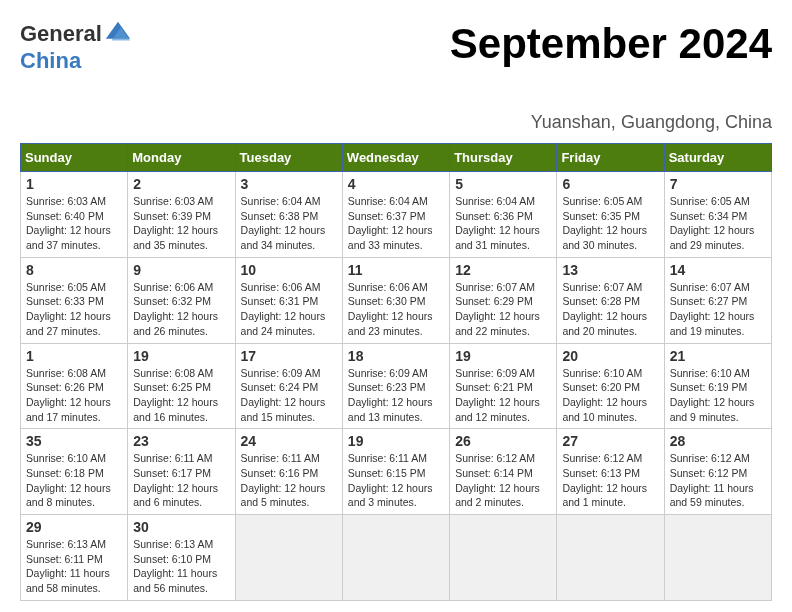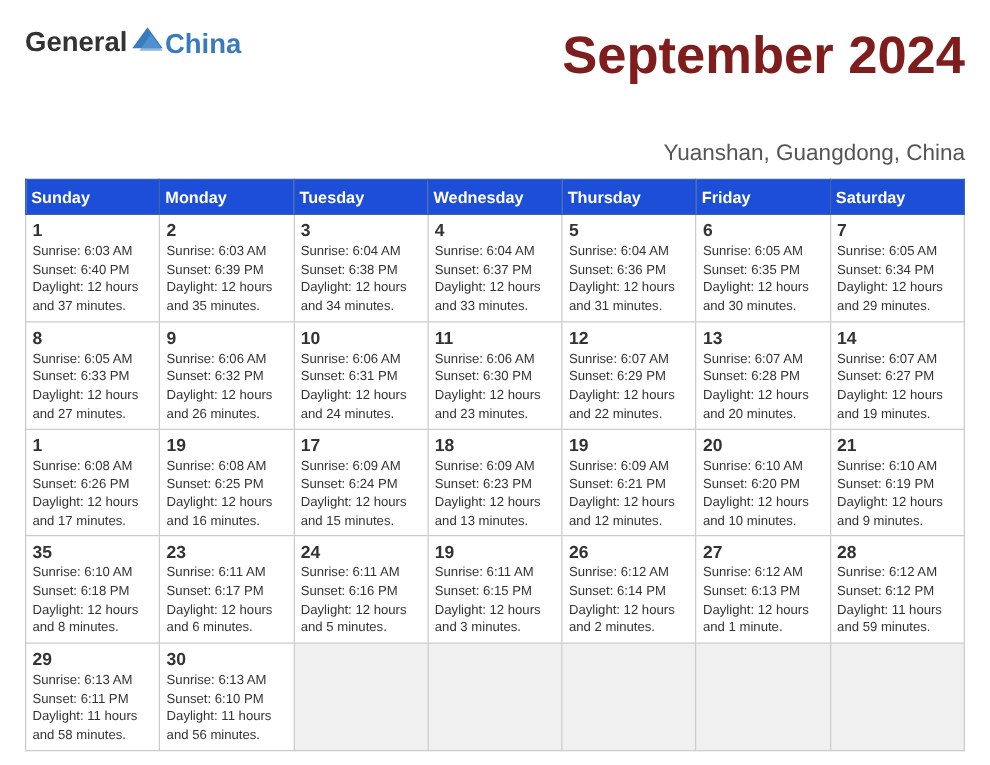--- a/index.html
+++ b/index.html
@@ -11,21 +11,22 @@
       padding: 20px;
     }
     .header {
       display: flex;
       justify-content: space-between;
       align-items: flex-start;
       margin-bottom: 10px;
     }
     .logo {
       display: flex;
-      align-items: flex-end;
+      flex-direction: column;
+      align-items: flex-start;
     }
     .logo-text {
       display: flex;
       align-items: center;
     }
     .logo-general {
       font-size: 22px;
       font-weight: bold;
       color: #333;
     }
@@ -38,34 +39,34 @@
       width: 28px;
       height: 28px;
       margin-left: 2px;
     }
     .title-area {
       text-align: right;
     }
     .month-title {
       font-size: 42px;
       font-weight: bold;
-      color: #7f1d1d;
+      color: #000000;
     }
     .location {
       font-size: 18px;
       color: #555;
       margin-top: 44px;
     }
     .calendar {
       width: 100%;
       border-collapse: collapse;
       font-size: 10.5px;
     }
     .calendar th {
-      background: #1d4ed8;
+      background: #4d7c0f;
       color: #fff;
       padding: 6px 4px;
       text-align: left;
       font-size: 13px;
       font-weight: bold;
       border: 1px solid #3a63a8;
     }
     .calendar td {
       border: 1px solid #ccc;
       padding: 4px 5px;

